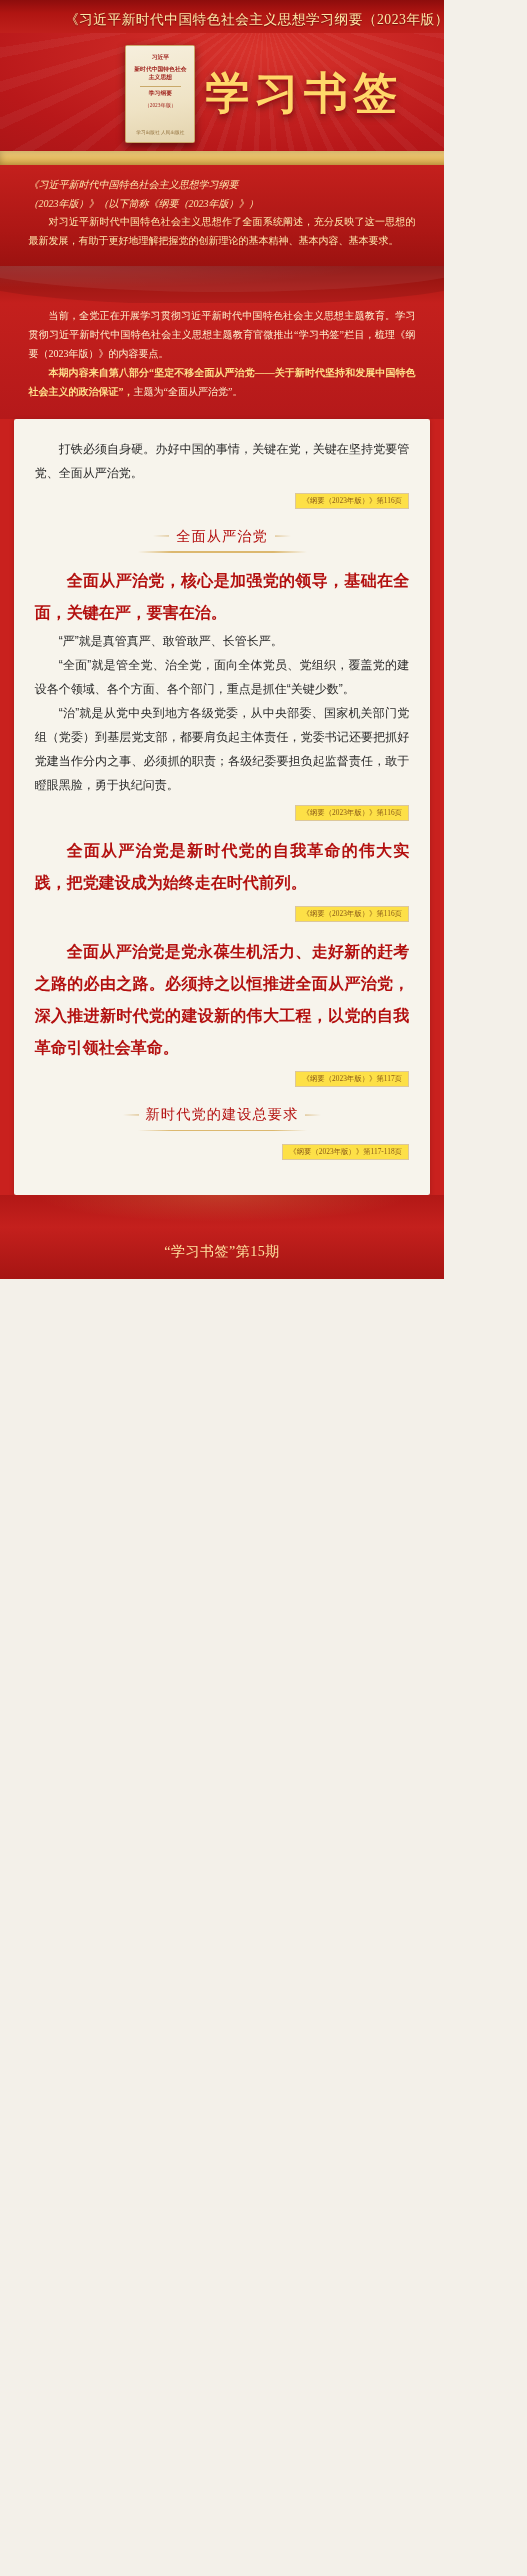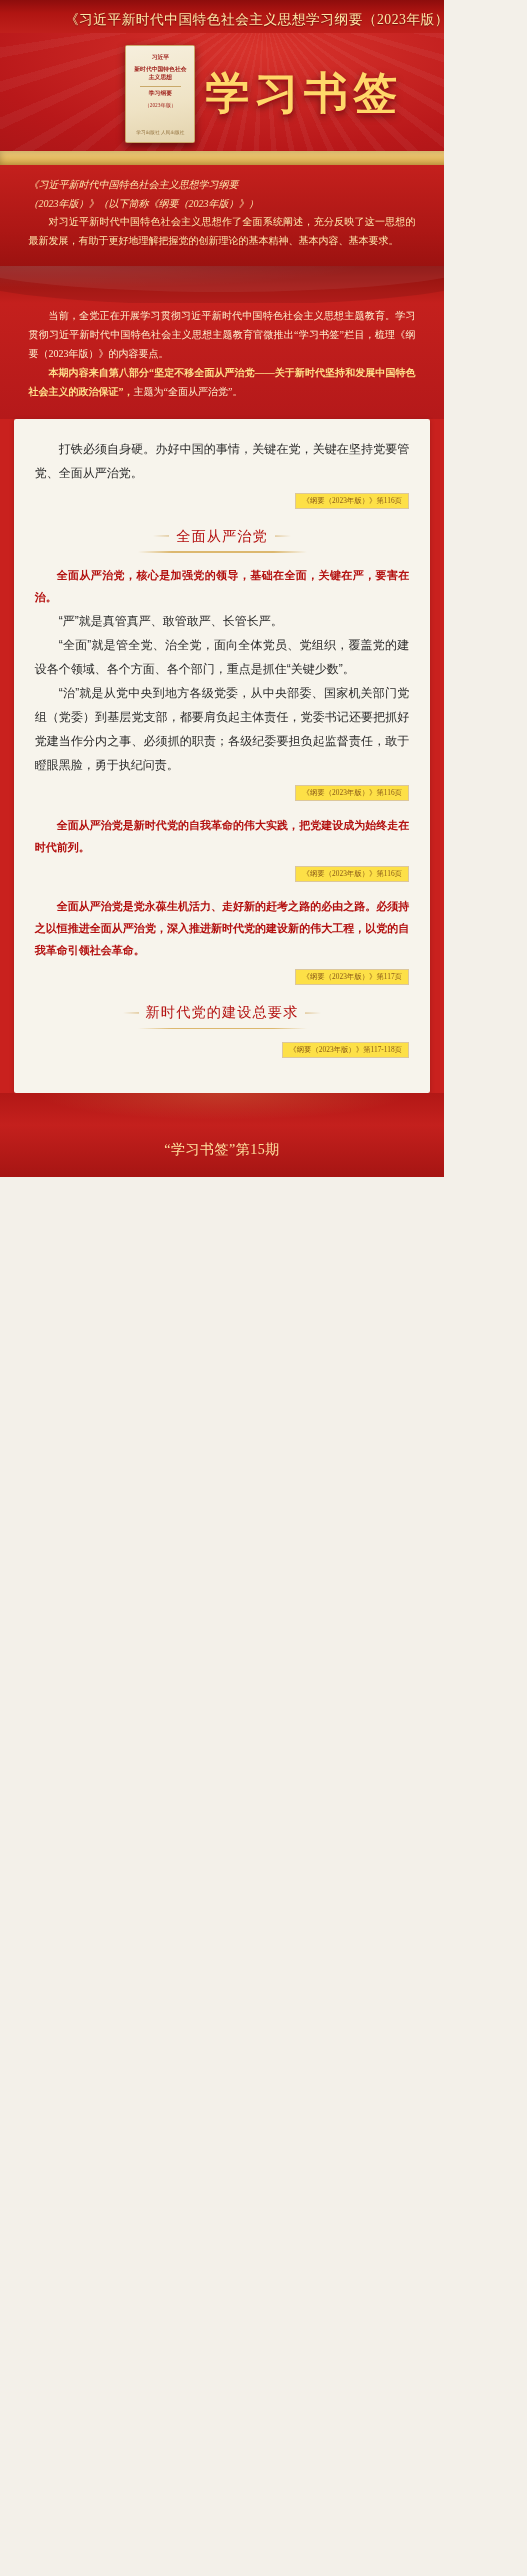--- a/index.html
+++ b/index.html
@@ -152,27 +152,27 @@
   }
   .content p.body {
     font-size: 12px;
     line-height: 2.0;
     color: #2a2a2a;
     text-align: justify;
     text-indent: 2em;
     font-family: Liberation Sans, sans-serif;
   }
   .content p.lead {
-    font-size: 11px;
+    font-size: 16px;
     line-height: 2.0;
     color: #b3100f;
     font-weight: bold;
     text-align: justify;
     text-indent: 2em;
-    font-family: Liberation Mono, monospace;
+    font-family: Liberation Sans, sans-serif;
   }
   .cite {
     text-align: right;
     margin: 7.4px 0 13.7px 0;
   }
   .cite span {
     display: inline-block;
     background: #fde047;
     border: 0.5px solid #dcc79b;
     color: #8a5a18;

